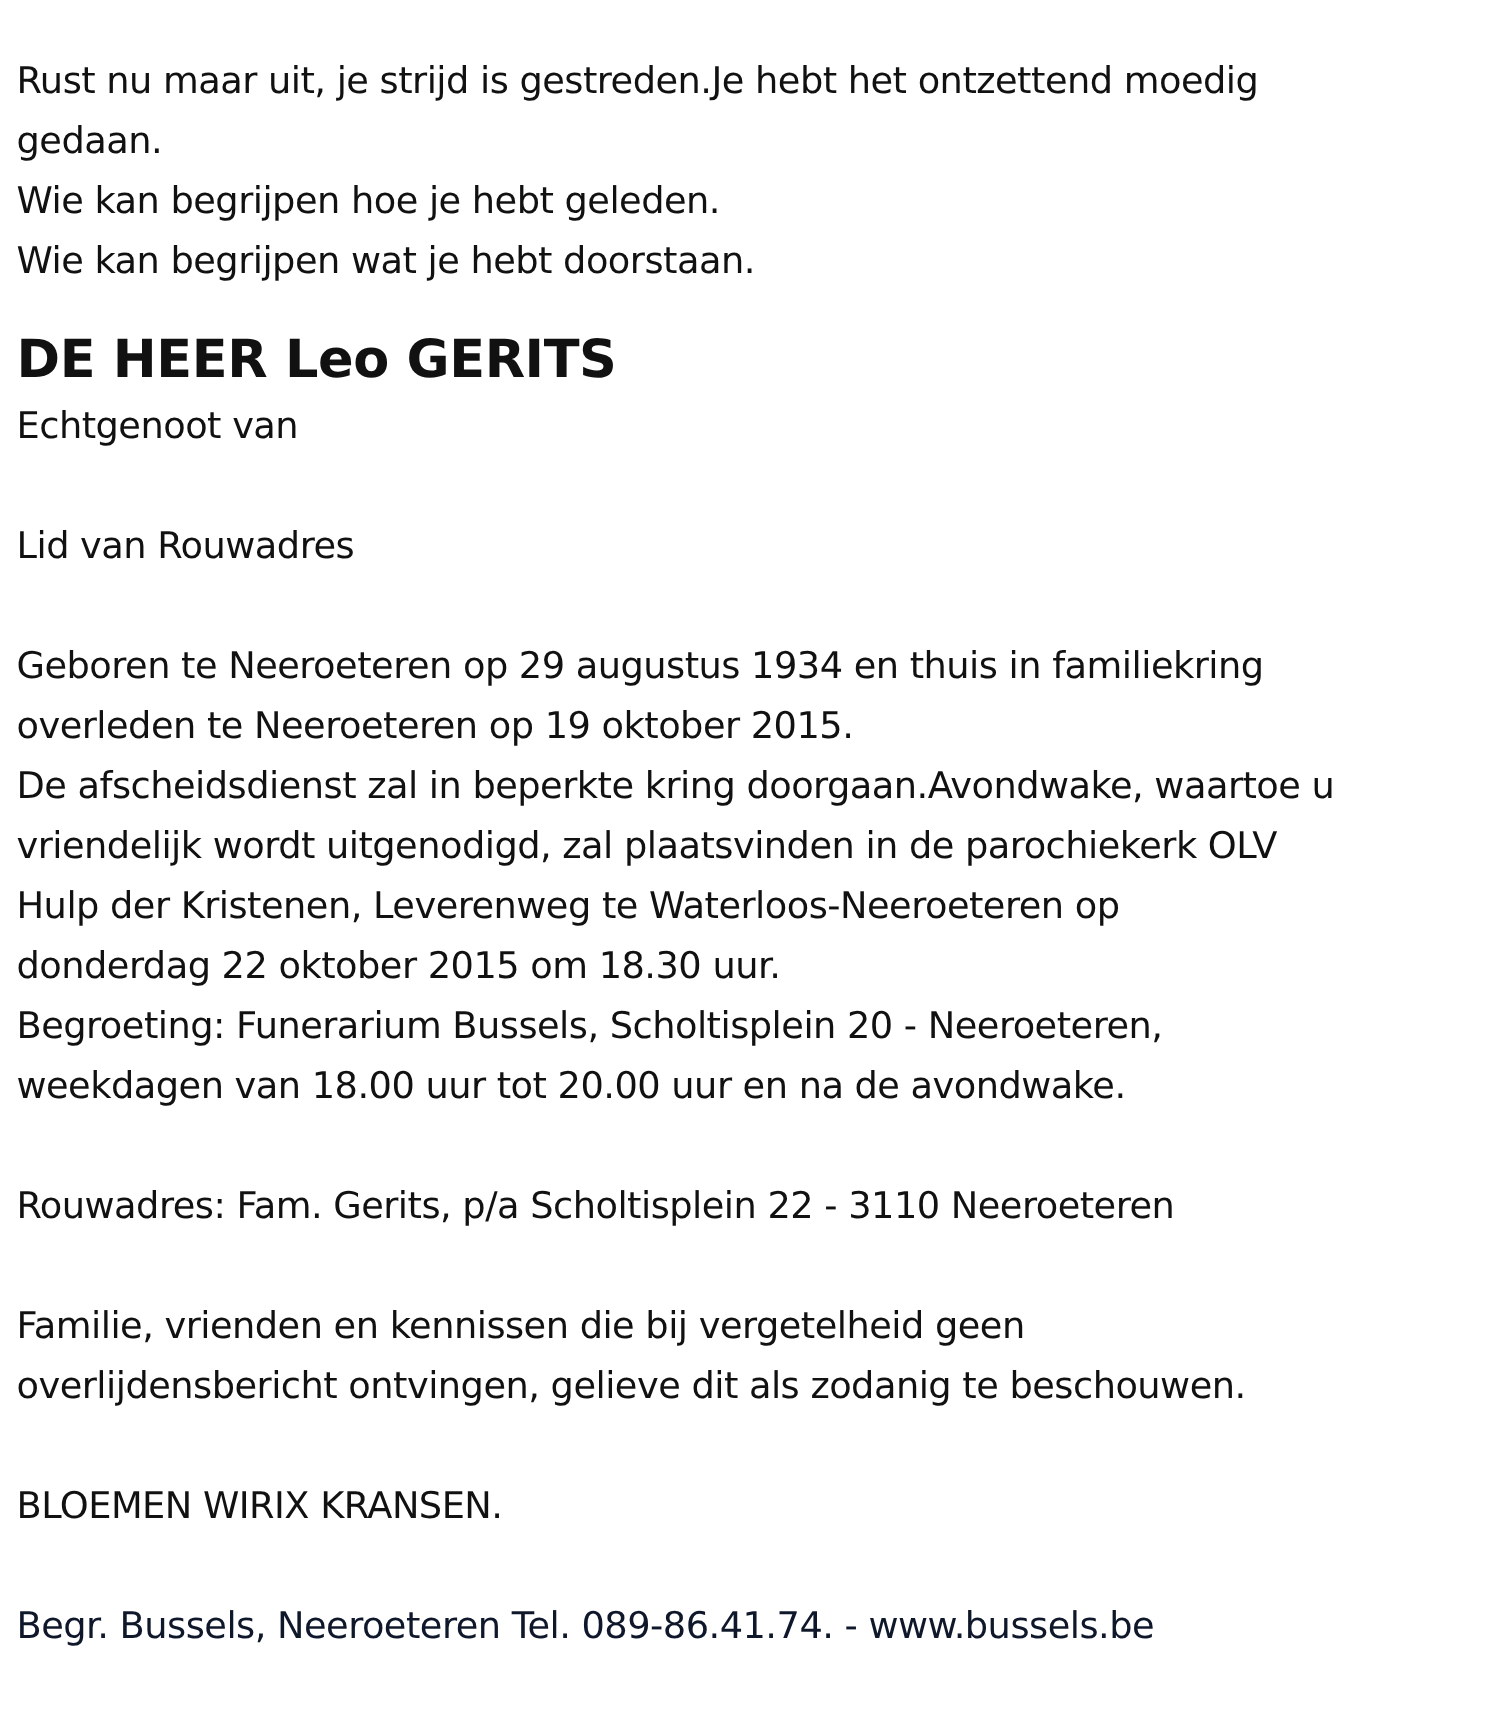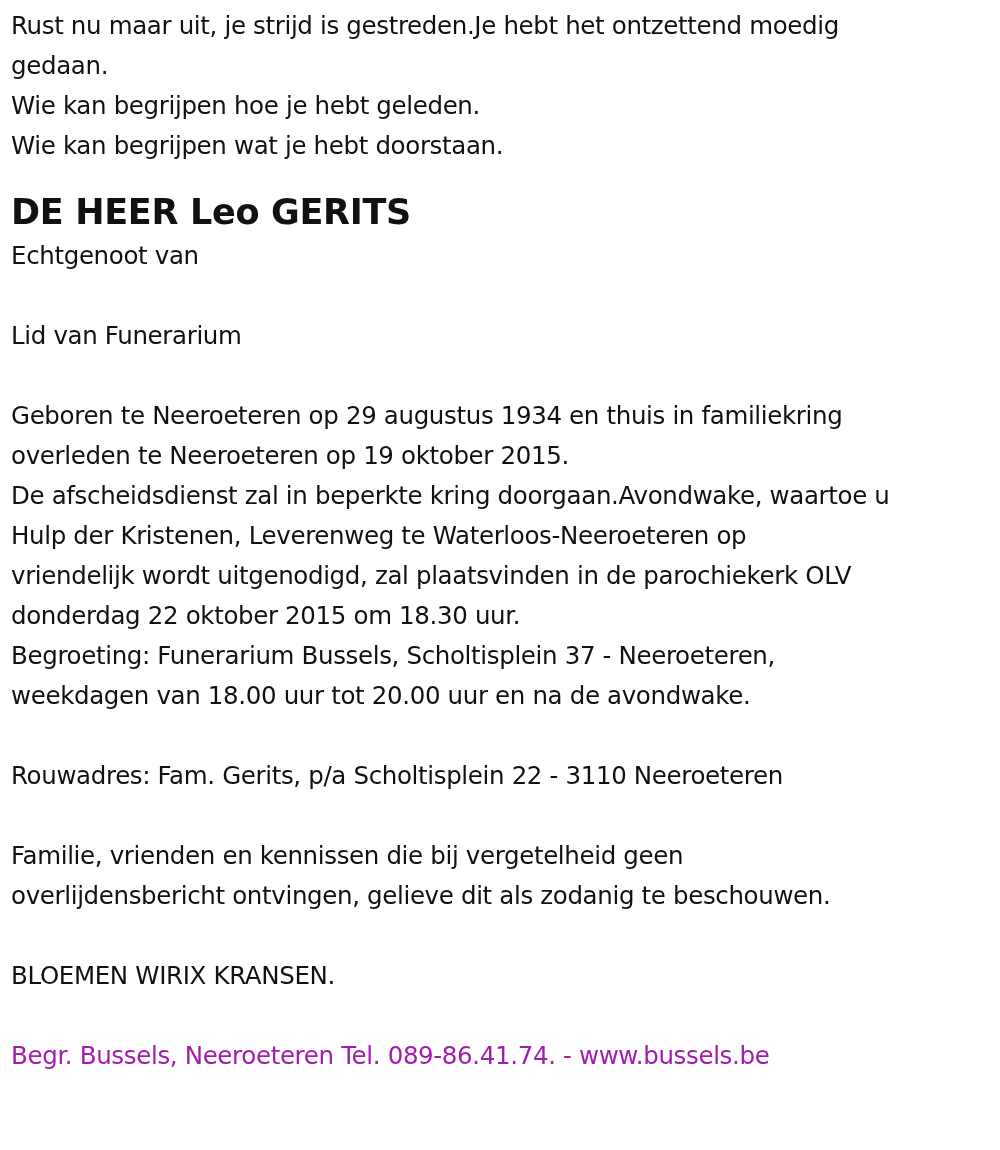--- a/index.html
+++ b/index.html
@@ -11,20 +11,21 @@
       width: 1000px;
       height: 1150px;
       overflow: hidden;
       font-family: "DejaVu Sans", sans-serif;
       color: #111111;
     }
     .page {
       position: relative;
       padding: 6px 0 0 11px;
       width: 989px;
+      margin-top: 28px;
     }
     .line {
       font-size: 24.5px;
       line-height: 40px;
       white-space: nowrap;
       letter-spacing: -0.35px;
     }
     .gap {
       height: 40px;
     }
@@ -33,21 +34,21 @@
     }
     .title {
       font-size: 35px;
       font-weight: bold;
       line-height: 48px;
       letter-spacing: -0.3px;
       margin-top: 0px;
       white-space: nowrap;
     }
     .footer {
-      color: #a21caf;
+      color: #0f172a;
     }
   </style>
 </head>
 <body>
 
 <div class="page">
 
   <div>
     <div class="line">Rust nu maar uit, je strijd is gestreden.Je hebt het ontzettend moedig</div>
     <div class="line">gedaan.</div>
@@ -55,32 +56,32 @@
     <div class="line">Wie kan begrijpen wat je hebt doorstaan.</div>
   </div>
 
   <div class="gap-small"></div>
 
   <div class="title">DE HEER Leo GERITS</div>
   <div class="line">Echtgenoot van</div>
 
   <div class="gap"></div>
 
-  <div class="line">Lid van Funerarium</div>
+  <div class="line">Lid van Rouwadres</div>
 
   <div class="gap"></div>
 
   <div>
     <div class="line">Geboren te Neeroeteren op 29 augustus 1934 en thuis in familiekring</div>
     <div class="line">overleden te Neeroeteren op 19 oktober 2015.</div>
     <div class="line">De afscheidsdienst zal in beperkte kring doorgaan.Avondwake, waartoe u</div>
+    <div class="line">vriendelijk wordt uitgenodigd, zal plaatsvinden in de parochiekerk OLV</div>
     <div class="line">Hulp der Kristenen, Leverenweg te Waterloos-Neeroeteren op</div>
-    <div class="line">vriendelijk wordt uitgenodigd, zal plaatsvinden in de parochiekerk OLV</div>
     <div class="line">donderdag 22 oktober 2015 om 18.30 uur.</div>
-    <div class="line">Begroeting: Funerarium Bussels, Scholtisplein 37 - Neeroeteren,</div>
+    <div class="line">Begroeting: Funerarium Bussels, Scholtisplein 20 - Neeroeteren,</div>
     <div class="line">weekdagen van 18.00 uur tot 20.00 uur en na de avondwake.</div>
   </div>
 
   <div class="gap"></div>
 
   <div class="line">Rouwadres: Fam. Gerits, p/a Scholtisplein 22 - 3110 Neeroeteren</div>
 
   <div class="gap"></div>
 
   <div>

